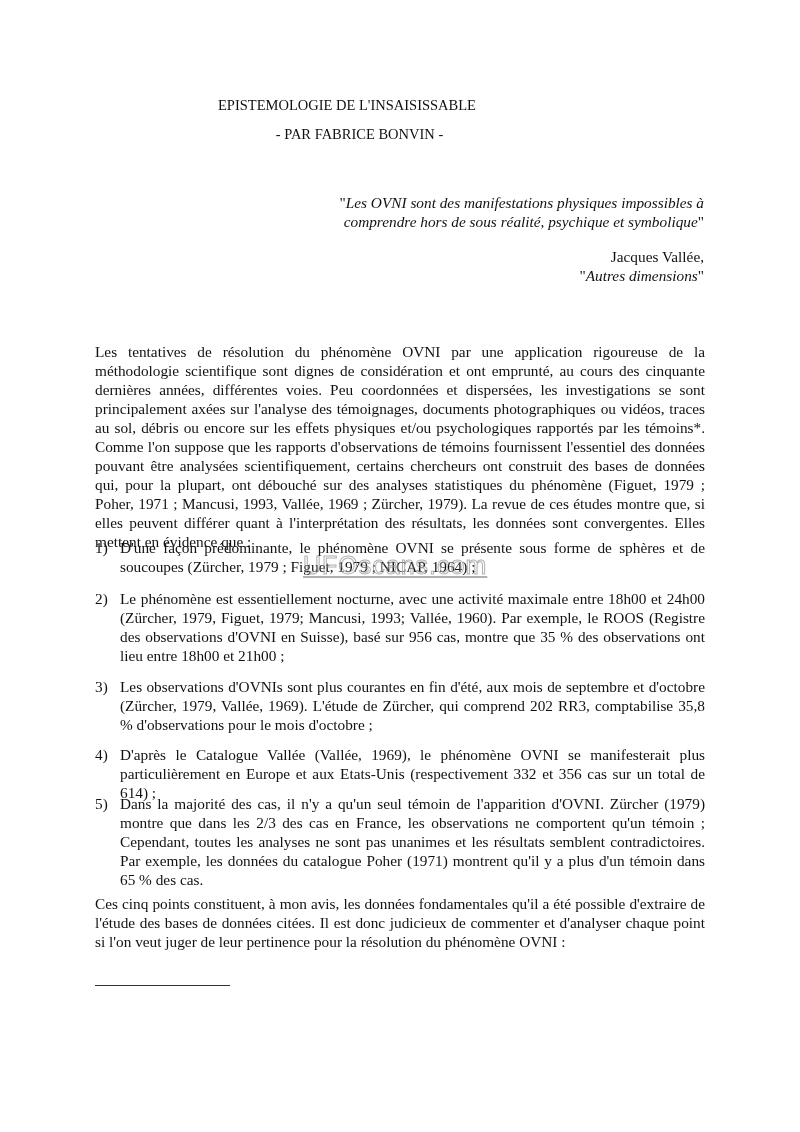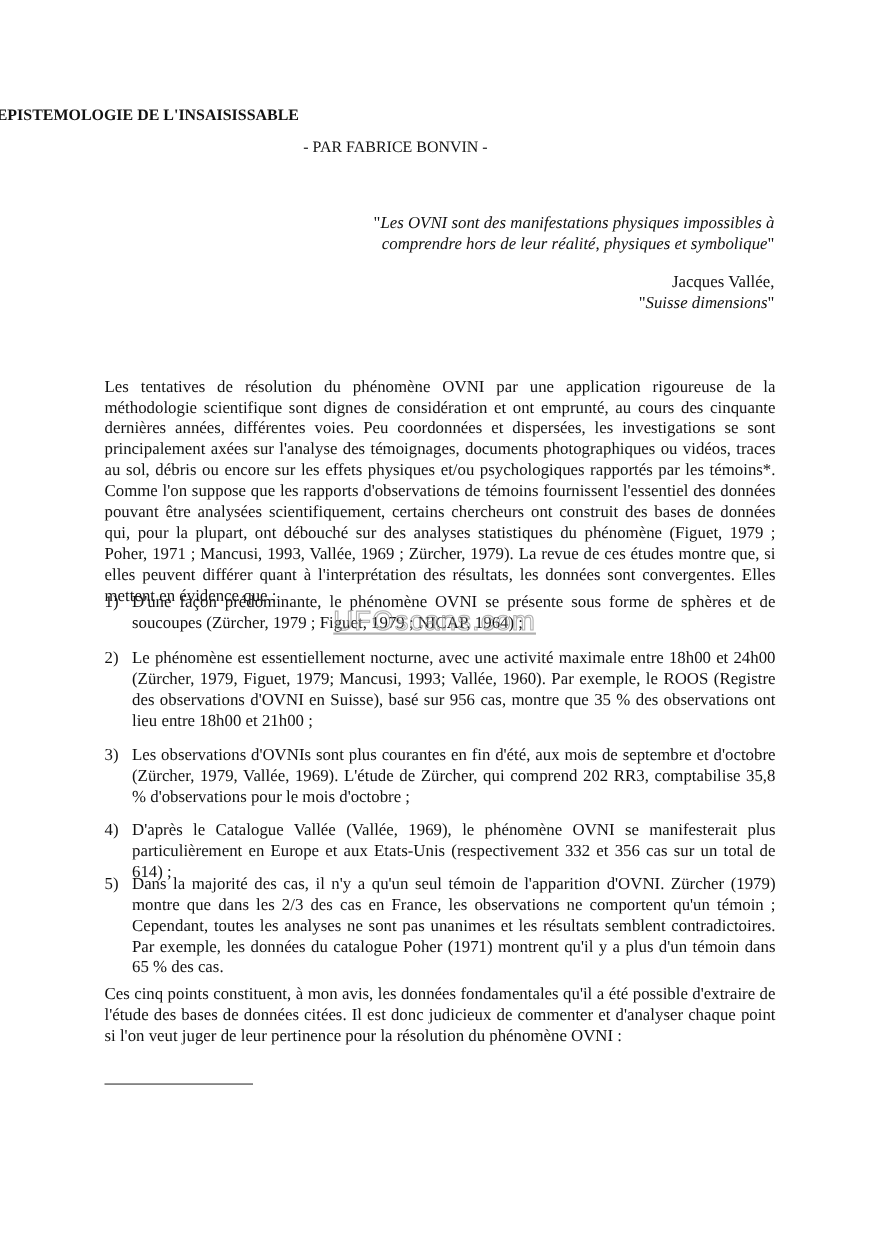--- a/index.html
+++ b/index.html
@@ -3,22 +3,22 @@
 <meta charset="utf-8">
 <style>
   html, body { margin: 0; padding: 0; background: #ffffff; }
   body {
     width: 800px; height: 1132px; position: relative; overflow: hidden;
     font-family: "Liberation Serif", serif; color: #111;
     font-size: 15.3px; line-height: 19px;
   }
   .page { position: absolute; left: 0; top: 0; width: 800px; height: 1132px; }
   .title {
-    position: absolute; top: 96px; left: 0; width: 700px; text-align: left;
-    font-weight: bold; font-size: 14.5px; padding-left: 0;
+    position: absolute; top: 96px; left: 0; width: 700px; text-align: center;
+    font-weight: normal; font-size: 14.5px; padding-left: 0;
   }
   .title span { position: relative; left: -3px; }
   .author {
     position: absolute; top: 125px; left: 0; width: 719px; text-align: center;
     font-size: 14.5px;
   }
   .author span { position: relative; left: 0px; }
   .epigraph {
     position: absolute; top: 193px; right: 96px; width: 420px; text-align: right;
   }
@@ -59,25 +59,25 @@
 
 <div class="page">
 
   <div class="title"><span>EPISTEMOLOGIE DE L'INSAISISSABLE</span></div>
 
   <div class="author"><span>- PAR FABRICE BONVIN -</span></div>
 
   <div class="epigraph">
     <div class="quote">
       <span class="q">"</span><span>Les OVNI sont des manifestations physiques impossibles à</span><br>
-      <span>comprendre hors de leur réalité, physiques et symbolique</span><span class="q">"</span>
+      <span>comprendre hors de sous réalité, psychique et symbolique</span><span class="q">"</span>
     </div>
     <div class="attrib">
       <span>Jacques Vallée,</span><br>
-      <span>"</span><i>Suisse dimensions</i><span>"</span>
+      <span>"</span><i>Autres dimensions</i><span>"</span>
     </div>
   </div>
 
 
   <div class="body p1">Les tentatives de résolution du phénomène OVNI par une application rigoureuse de la méthodologie scientifique sont dignes de considération et ont emprunté, au cours des cinquante dernières années, différentes voies. Peu coordonnées et dispersées, les investigations se sont principalement axées sur l'analyse des témoignages, documents photographiques ou vidéos, traces au sol, débris ou encore sur les effets physiques et/ou psychologiques rapportés par les témoins*. Comme l'on suppose que les rapports d'observations de témoins fournissent l'essentiel des données pouvant être analysées scientifiquement, certains chercheurs ont construit des bases de données qui, pour la plupart, ont débouché sur des analyses statistiques du phénomène (Figuet, 1979 ; Poher, 1971 ; Mancusi, 1993, Vallée, 1969 ; Zürcher, 1979). La revue de ces études montre que, si elles peuvent différer quant à l'interprétation des résultats, les données sont convergentes. Elles mettent en évidence que :</div>
 
   <div class="list">
     <div class="li" style="top:538px">
       <span class="num">1)</span>
       <span class="txt">D'une façon prédominante, le phénomène OVNI se présente sous forme de sphères et de soucoupes (Zürcher, 1979 ; Figuet, 1979 ; NICAP, 1964) ;</span>

